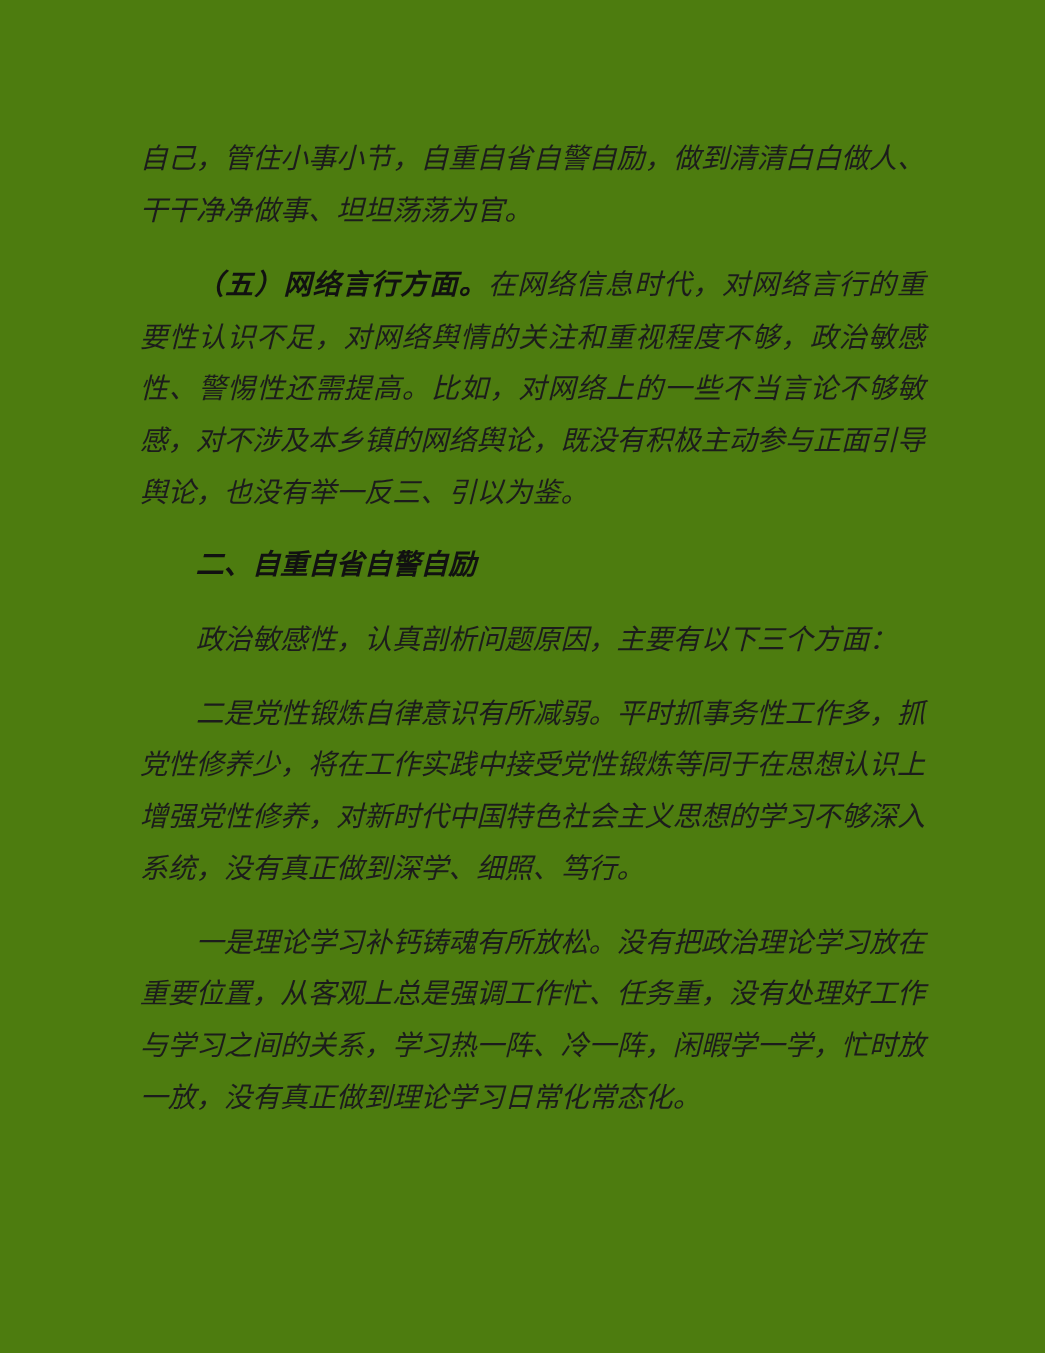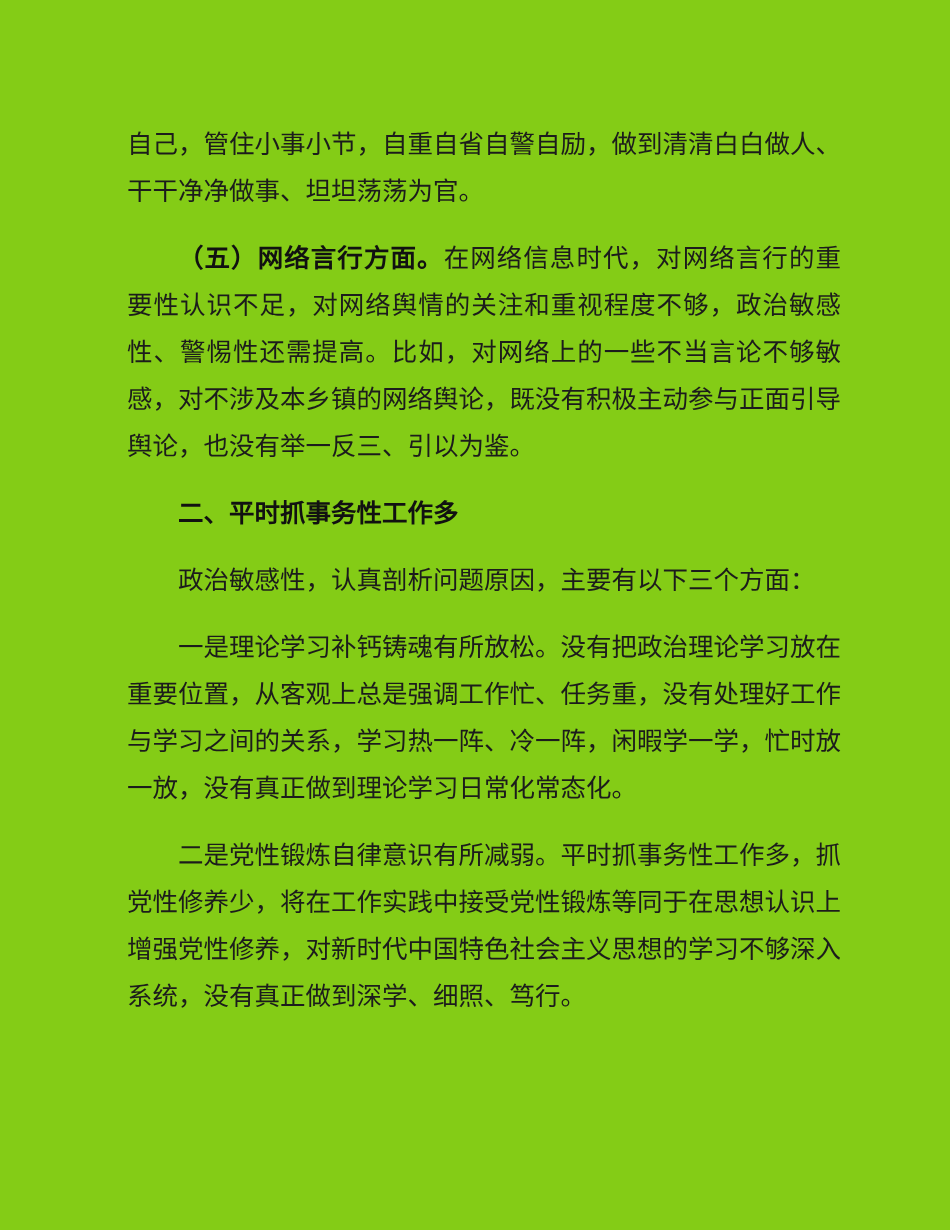--- a/index.html
+++ b/index.html
@@ -11,21 +11,22 @@
     width: 950px;
     height: 1230px;
     overflow: hidden;
     font-family: "Liberation Serif", serif;
   }
   .page {
     box-sizing: border-box;
     width: 950px;
     height: 1230px;
     padding: 121px 109px 40px 127px;
-    background: #84cc16;
+    background: #4d7c0f;
+    font-style: italic;
   }
   .doc p {
     margin: 0 0 20px 0;
     font-size: 25.5px;
     line-height: 47px;
     color: #1c1c1c;
     text-align: justify;
     letter-spacing: 0;
   }
   .doc p.indent {
@@ -46,22 +47,22 @@
 </head>
 <body>
 
 <div class="page">
   <div class="doc">
 
     <p class="body"><span>自己，管住小事小节，自重自省自警自励，做到清清白白做人、干干净净做事、坦坦荡荡为官。</span></p>
 
     <p class="body indent"><span class="lead">（五）网络言行方面。</span><span>在网络信息时代，对网络言行的重要性认识不足，对网络舆情的关注和重视程度不够，政治敏感性、警惕性还需提高。比如，对网络上的一些不当言论不够敏感，对不涉及本乡镇的网络舆论，既没有积极主动参与正面引导舆论，也没有举一反三、引以为鉴。</span></p>
 
-    <p class="heading indent"><span>二、平时抓事务性工作多</span></p>
+    <p class="heading indent"><span>二、自重自省自警自励</span></p>
 
     <p class="body indent"><span>政治敏感性，认真剖析问题原因，主要有以下三个方面：</span></p>
 
+    <p class="body indent"><span>二是党性锻炼自律意识有所减弱。平时抓事务性工作多，抓党性修养少，将在工作实践中接受党性锻炼等同于在思想认识上增强党性修养，对新时代中国特色社会主义思想的学习不够深入系统，没有真正做到深学、细照、笃行。</span></p>
+
     <p class="body indent"><span>一是理论学习补钙铸魂有所放松。没有把政治理论学习放在重要位置，从客观上总是强调工作忙、任务重，没有处理好工作与学习之间的关系，学习热一阵、冷一阵，闲暇学一学，忙时放一放，没有真正做到理论学习日常化常态化。</span></p>
-
-    <p class="body indent"><span>二是党性锻炼自律意识有所减弱。平时抓事务性工作多，抓党性修养少，将在工作实践中接受党性锻炼等同于在思想认识上增强党性修养，对新时代中国特色社会主义思想的学习不够深入系统，没有真正做到深学、细照、笃行。</span></p>
 
   </div>
 </div>
 
 </body></html>

